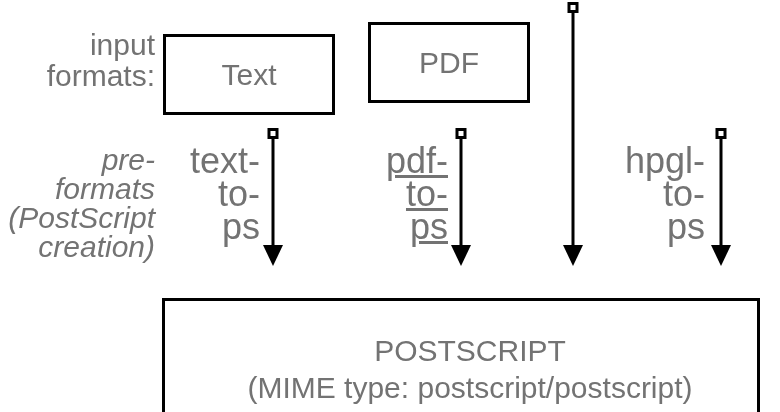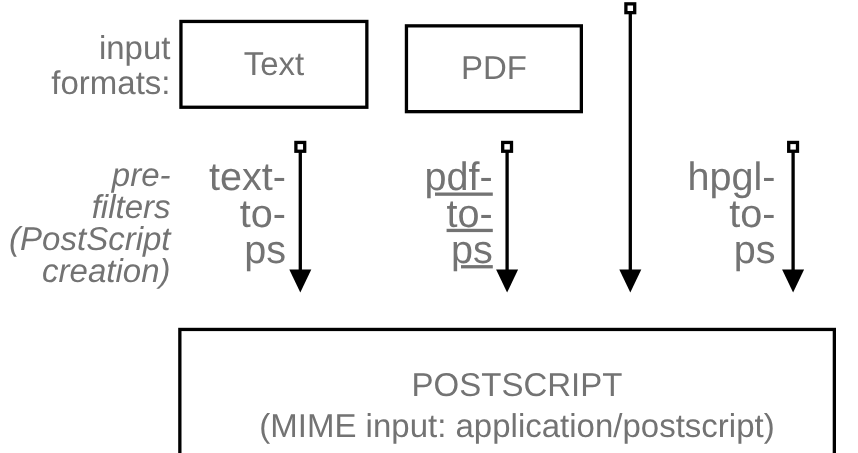--- a/index.html
+++ b/index.html
@@ -38,21 +38,21 @@
   .fmt-box {
     position: absolute;
     box-sizing: border-box;
     border: 3px solid #000000;
     background: #ffffff;
     display: flex;
     align-items: center;
     justify-content: center;
     font-size: 30px;
   }
-  .fmt-box.text { left: 163px; top: 18px; width: 172px; height: 81px; }
+  .fmt-box.text { left: 163px; top: 34px; width: 172px; height: 81px; }
   .fmt-box.pdf  { left: 368px; top: 22px; width: 162px; height: 81px; }
   .fmt-box.hpgl { left: 607px; top: 19px; width: 170px; height: 82px; }
   
   .filter-label {
     position: absolute;
     top: 144px;
     width: 130px;
     text-align: right;
     white-space: pre-line;
     font-size: 36px;
@@ -122,21 +122,21 @@
 </style>
 </head>
 <body>
 
 <div class="stage">
 
   <div class="side-label roman">input
 formats:</div>
 
   <div class="side-label italic">pre-
-filters
+formats
 (PostScript
 creation)</div>
 
   <div class="fmt-box text">
     <span>Text</span>
   </div>
 
   <div class="fmt-box pdf">
     <span>PDF</span>
   </div>
@@ -173,16 +173,16 @@
   </div>
 
   <div class="arrow hpgl">
     <span class="handle"></span>
     <span class="shaft"></span>
     <span class="head"></span>
   </div>
 
   <div class="ps-box">
     <div>POSTSCRIPT</div>
-    <div>(MIME input: application/postscript)</div>
+    <div>(MIME type: postscript/postscript)</div>
   </div>
 
 </div>
 
 </body></html>

